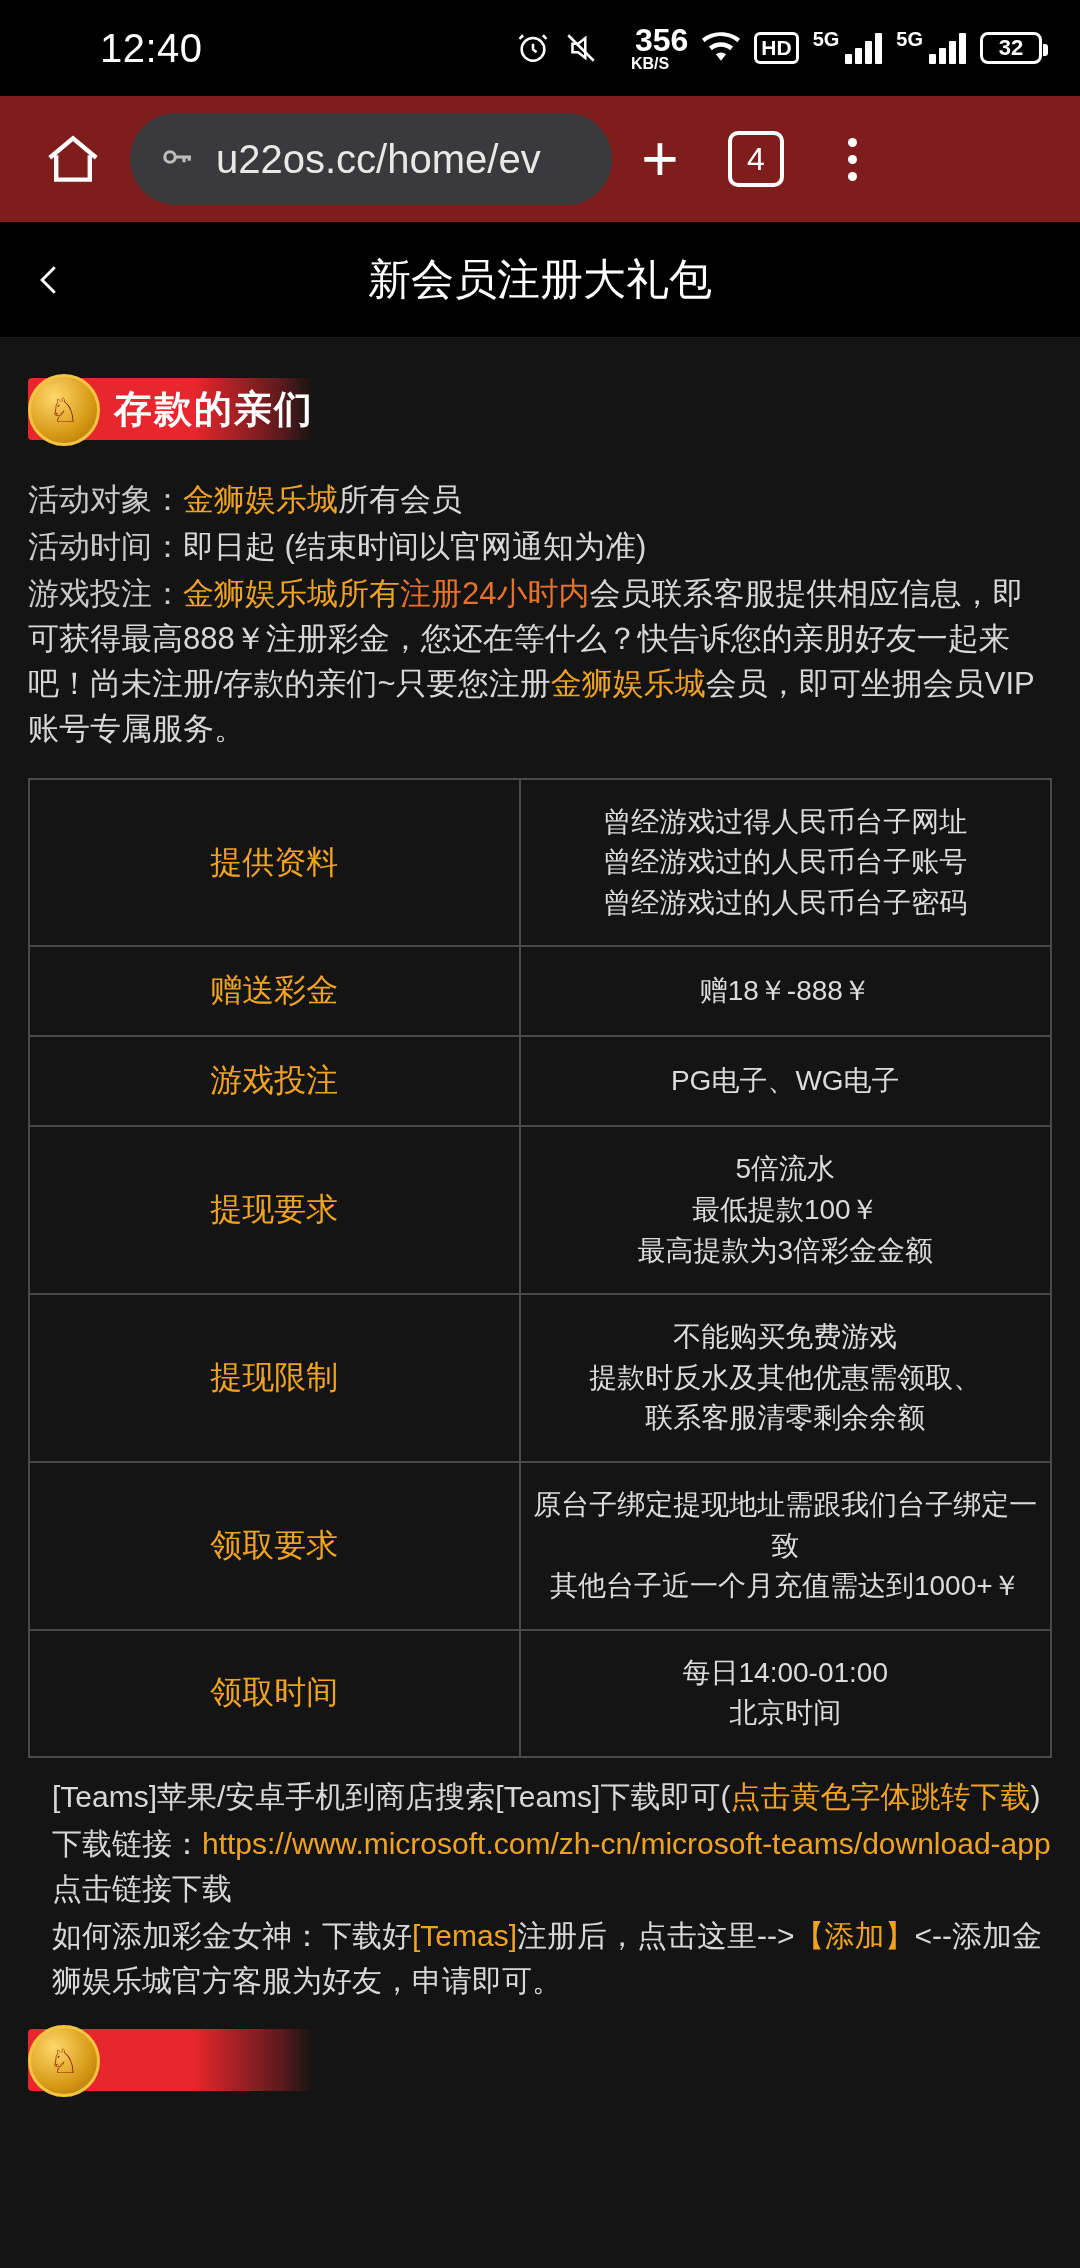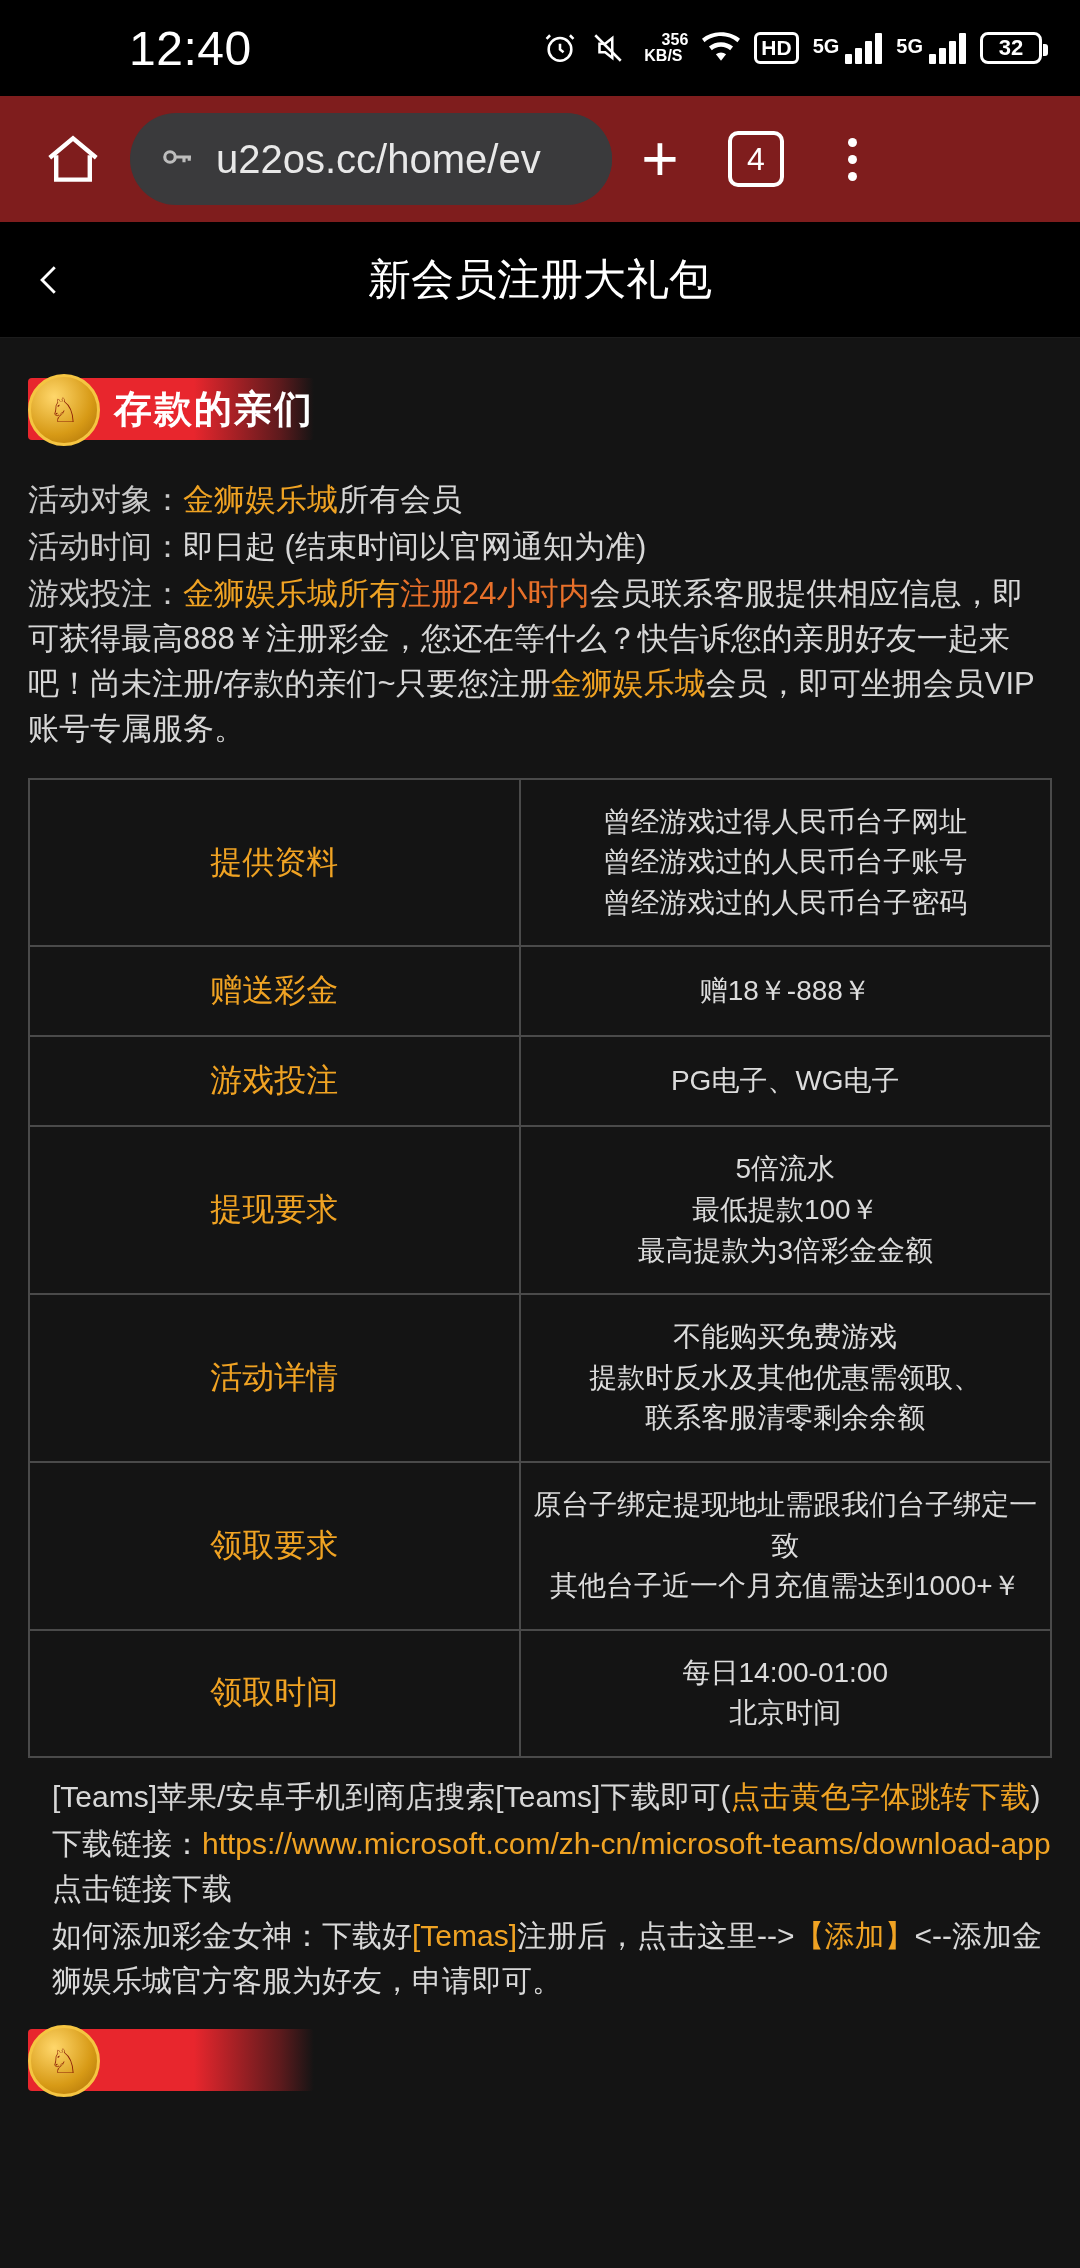--- a/index.html
+++ b/index.html
@@ -9,25 +9,25 @@
     font-family: "Liberation Sans", sans-serif;
     overflow: hidden;
   }
   .phone { position: relative; width: 1080px; height: 2268px; background: #000; }
 
   
   .statusbar {
     height: 96px; display: flex; align-items: center;
     padding: 0 38px; color: #fff;
   }
-  .clock { font-size: 48px; letter-spacing: .5px; margin-left: 91px; }
+  .clock { font-size: 40px; letter-spacing: .5px; margin-left: 62px; }
   .status-right { margin-left: auto; display: flex; align-items: center; gap: 14px; }
   .si { display: inline-flex; align-items: center; justify-content: center; }
   .kbs { display: flex; flex-direction: column; align-items: center; line-height: 1; }
-  .kbs b { font-size: 16px; font-weight: 700; margin-left: 23px; }
+  .kbs b { font-size: 32px; font-weight: 700; margin-left: 23px; }
   .kbs i { font-size: 16px; font-style: normal; font-weight: 700; }
   .badge-box {
     border: 3px solid #fff; border-radius: 6px; font-size: 21px; font-weight: 700;
     padding: 1px 4px; line-height: 1.1;
   }
   .net-label { font-size: 20px; font-weight: 700; margin-right: -8px; align-self: flex-start; margin-top: 4px;}
   .bars { display: flex; align-items: flex-end; gap: 3px; height: 32px; }
   .bars span { width: 7px; background: #fff; border-radius: 1px; }
   .bars span:nth-child(1) { height: 10px; }
   .bars span:nth-child(2) { height: 16px; }
@@ -254,21 +254,21 @@
         </tr>
         <tr>
           <td class="k">游戏投注</td>
           <td class="v">PG电子、WG电子</td>
         </tr>
         <tr>
           <td class="k">提现要求</td>
           <td class="v">5倍流水<br>最低提款100￥<br>最高提款为3倍彩金金额</td>
         </tr>
         <tr>
-          <td class="k">活动详情</td>
+          <td class="k">提现限制</td>
           <td class="v">不能购买免费游戏<br>提款时反水及其他优惠需领取、<br>联系客服清零剩余余额</td>
         </tr>
         <tr>
           <td class="k">领取要求</td>
           <td class="v">原台子绑定提现地址需跟我们台子绑定一致<br>其他台子近一个月充值需达到1000+￥</td>
         </tr>
         <tr>
           <td class="k">领取时间</td>
           <td class="v">每日14:00-01:00<br>北京时间</td>
         </tr>

